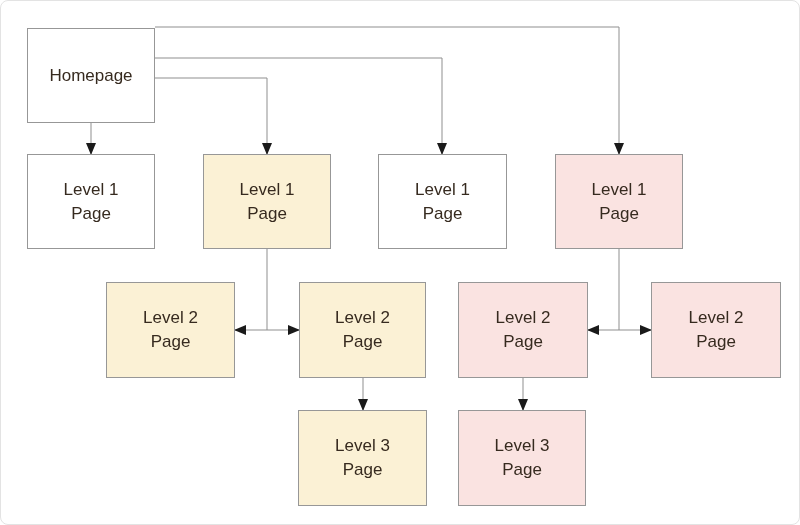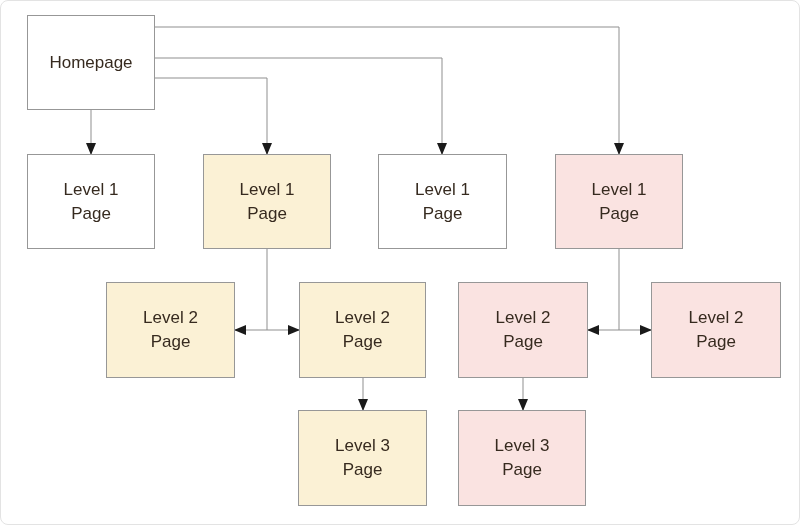--- a/index.html
+++ b/index.html
@@ -64,21 +64,21 @@
         <polyline points="154,77 266,77 266,153" fill="none" stroke="#8F8F8F" stroke-width="1" marker-end="url(#arrow-end)"></polyline>
         <polyline points="266,248 266,329" fill="none" stroke="#8F8F8F" stroke-width="1"></polyline>
         <polyline points="234,329 298,329" fill="none" stroke="#8F8F8F" stroke-width="1" marker-end="url(#arrow-end)" marker-start="url(#arrow-start)"></polyline>
         <polyline points="618,248 618,329" fill="none" stroke="#8F8F8F" stroke-width="1"></polyline>
         <polyline points="587,329 650,329" fill="none" stroke="#8F8F8F" stroke-width="1" marker-end="url(#arrow-end)" marker-start="url(#arrow-start)"></polyline>
         <polyline points="362,377 362,409" fill="none" stroke="#8F8F8F" stroke-width="1" marker-end="url(#arrow-end)"></polyline>
         <polyline points="522,377 522,409" fill="none" stroke="#8F8F8F" stroke-width="1" marker-end="url(#arrow-end)"></polyline>
       </g>
   </svg>
   <div id="node-layer">
-      <div class="node" style="left: 26px; top: 14px; width: 128px; height: 95px; background: rgb(255, 255, 255); border-color: rgb(151, 151, 151); color: rgb(54, 42, 31);">
+      <div class="node" style="left: 26px; top: 27px; width: 128px; height: 95px; background: rgb(255, 255, 255); border-color: rgb(151, 151, 151); color: rgb(54, 42, 31);">
         <div class="label-line">Homepage</div>
       </div>
       <div class="node" style="left: 26px; top: 153px; width: 128px; height: 95px; background: rgb(255, 255, 255); border-color: rgb(151, 151, 151); color: rgb(54, 42, 31);">
         <div class="label-line">Level 1</div>
         <div class="label-line">Page</div>
       </div>
       <div class="node" style="left: 202px; top: 153px; width: 128px; height: 95px; background: rgb(251, 241, 213); border-color: rgb(151, 151, 151); color: rgb(54, 42, 31);">
         <div class="label-line">Level 1</div>
         <div class="label-line">Page</div>
       </div>

